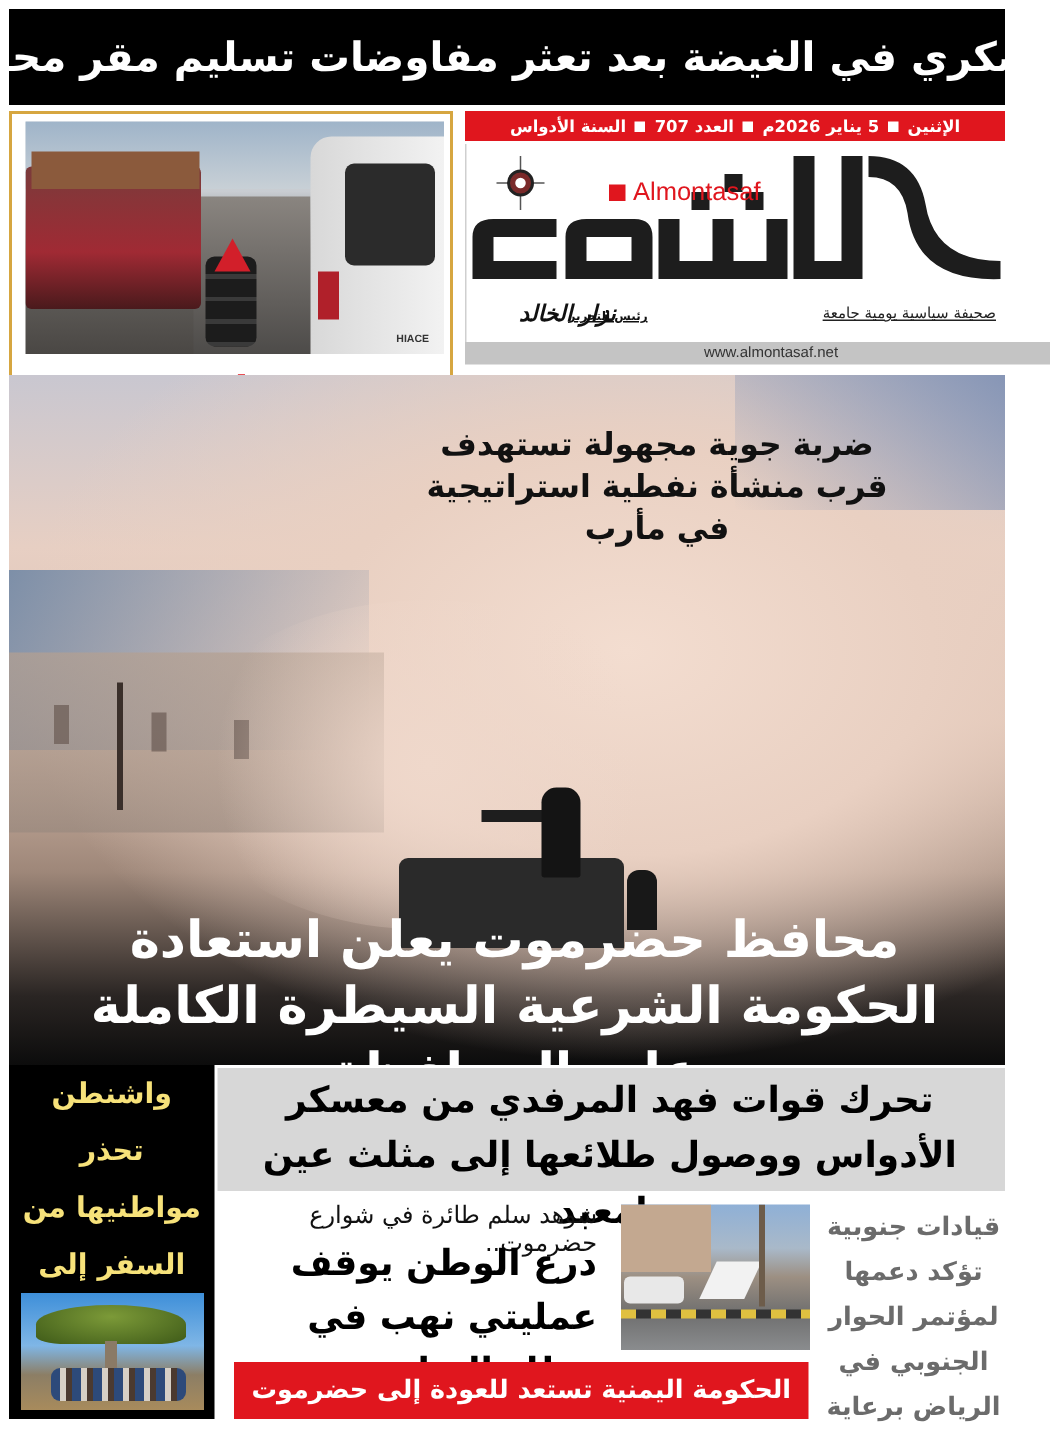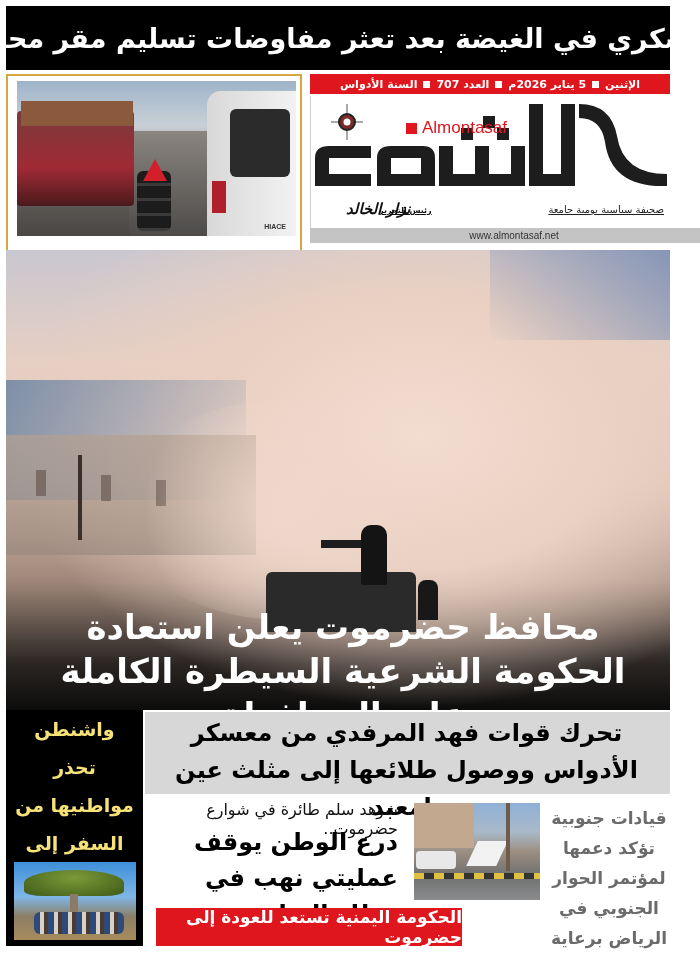--- a/index.html
+++ b/index.html
@@ -138,21 +138,21 @@
       background: linear-gradient(180deg,#8fb0d6 0%,#a9b9c9 30%,#9c8f82 50%,#6f6f6f 75%,#8a8c8e 100%);
     }
     .mukalla-photo .bldg { position:absolute; left:0; top:0; width:60px; height:45px; background:#c3a890; }
     .mukalla-photo .stairs { position:absolute; left:58px; top:38px; width:30px; height:25px; background:#f2f2f2; transform: skewX(-25deg); }
     .mukalla-photo .car { position:absolute; left:2px; top:48px; width:40px; height:18px; background:#e8e8e8; border-radius:4px; }
     .mukalla-photo .pole { position:absolute; left:92px; top:0; width:4px; height:68px; background:#6d5c4a; }
     .mukalla-photo .curb { position:absolute; left:0; top:70px; width:100%; height:6px; background: repeating-linear-gradient(90deg,#e0c040 0 10px,#333 10px 20px); }
 
     
     .red-bar {
-      left: 156px; top: 908px; width: 306px; height: 38px; background: #e0161e;
+      left: 156px; top: 908px; width: 383px; height: 38px; background: #e0161e;
       display:flex; align-items:center; justify-content:center;
       color:#fff; font-weight:bold; font-size: 17px;
     }
 
     
     .right-col {
       left: 548px; top: 803px; width: 122px;
       color: #6b6b6b; font-weight: bold; font-size: 17px; line-height: 30px; text-align: center;
     }
   </style>
@@ -228,20 +228,21 @@
   <div class="bldg-win" style="left:30px;top:220px"></div>
   <div class="bldg-win" style="left:95px;top:225px"></div>
   <div class="bldg-win" style="left:150px;top:230px"></div>
   <div class="pole"></div>
   <div class="dust"></div>
   <div class="vehicle"></div>
   <div class="gun"></div>
   <div class="gunner"></div>
   <div class="man2"></div>
 
+  <div class="upper-headline">ضربة جوية مجهولة تستهدف قرب منشأة نفطية استراتيجية في مأرب</div>
   <div class="main-headline">محافظ حضرموت يعلن استعادة الحكومة الشرعية السيطرة الكاملة على المحافظة</div>
 </div>
 
 <div class="abs wash-box">
   <div class="wash-headline">واشنطن تحذر مواطنيها من السفر إلى اليمن وسقطرى</div>
   <div class="wash-photo">
     <div class="canopy"></div>
     <div class="trunk"></div>
     <div class="people"></div>
   </div>

